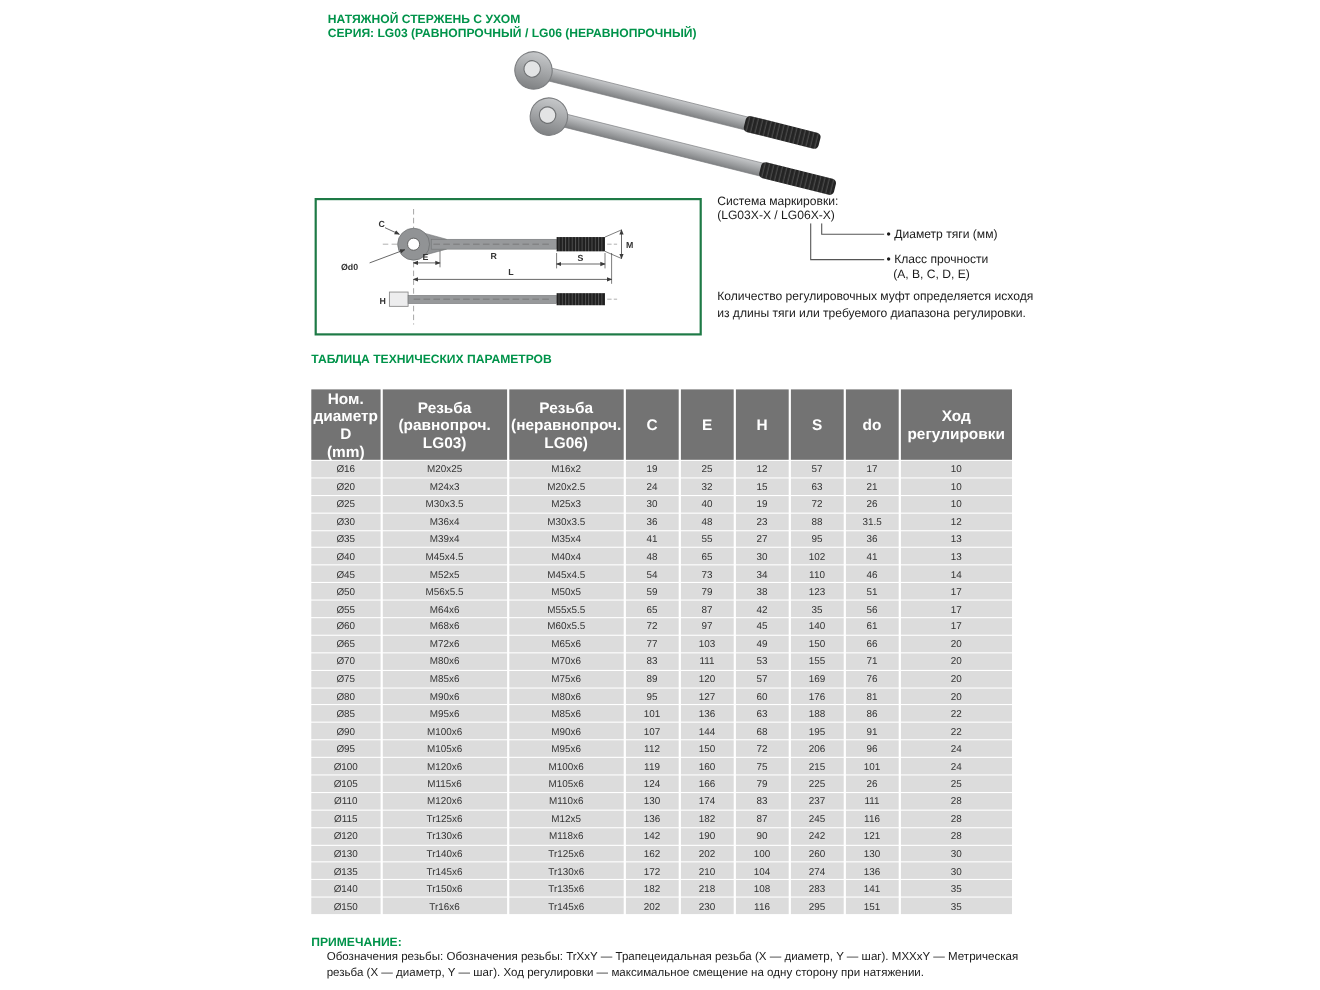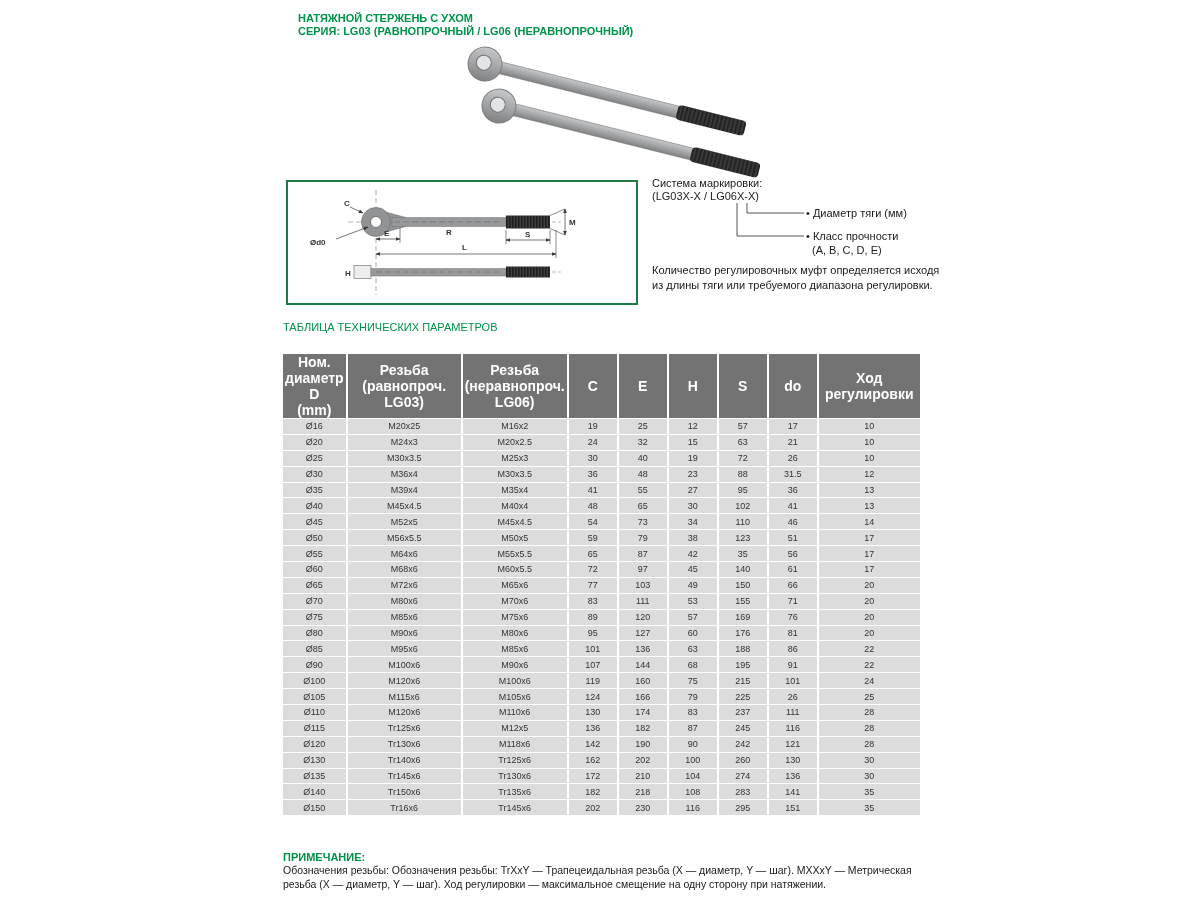--- a/index.html
+++ b/index.html
@@ -2,21 +2,21 @@
 <html><head>
 <meta charset="utf-8">
 <style>
   * { box-sizing: border-box; margin: 0; padding: 0; }
   html, body { width: 1200px; height: 900px; background: #ffffff; }
   body { font-family: "Liberation Sans", sans-serif; position: relative; color: #1b1b1b; }
   .abs { position: absolute; }
 
   
   .doc-title { left: 266px; top: 12px; font-size: 11px; font-weight: bold; color: #00934a; line-height: 13px; margin-left: 32px; }
-  .section-title { font-size: 11px; font-weight: normal; color: #00934a; }
+  .section-title { font-size: 11px; font-weight: bold; color: #00934a; }
 
   
   .photo { left: 415px; top: 46px; width: 360px; height: 132px; }
 
   
   .diagram-box { left: 286px; top: 180px; width: 352px; height: 125px; border: 2px solid #1e7a46; background: #fff; }
   .diagram-box svg { display: block; }
   .dim-label { font-size: 8px; font-weight: bold; fill: #333; }
 
   
@@ -35,21 +35,21 @@
     background: #737373; color: #ffffff; font-size: 14px; font-weight: bold;
     height: 42px; vertical-align: middle; text-align: center; white-space: pre-line; padding: 0 2px;
   }
   .params-table td {
     background: #dcdcdc; color: #333; font-size: 9px; height: 14.9px;
     text-align: center; vertical-align: middle; padding: 0 2px; overflow: hidden; white-space: nowrap;
   }
 
   
   .footnote-heading { left: 283px; top: 851px; font-size: 11px; font-weight: bold; color: #00934a; }
-  .footnote-body { left: 283px; top: 864px; width: 648px; font-size: 10.5px; line-height: 13.5px; color: #1b1b1b; }
+  .footnote-body { left: 297px; top: 864px; width: 648px; font-size: 10.5px; line-height: 13.5px; color: #1b1b1b; }
 </style>
 </head>
 <body>
 
 <div class="abs doc-title">
   <div>НАТЯЖНОЙ СТЕРЖЕНЬ С УХОМ</div>
   <div>СЕРИЯ: LG03 (РАВНОПРОЧНЫЙ / LG06 (НЕРАВНОПРОЧНЫЙ)</div>
 </div>
 
 <svg class="abs photo" viewBox="0 0 360 132">
@@ -350,20 +350,31 @@
         <td>M100x6</td>
         <td>M90x6</td>
         <td>107</td>
         <td>144</td>
         <td>68</td>
         <td>195</td>
         <td>91</td>
         <td>22</td>
       </tr>
       <tr>
+        <td>Ø95</td>
+        <td>M105x6</td>
+        <td>M95x6</td>
+        <td>112</td>
+        <td>150</td>
+        <td>72</td>
+        <td>206</td>
+        <td>96</td>
+        <td>24</td>
+      </tr>
+      <tr>
         <td>Ø100</td>
         <td>M120x6</td>
         <td>M100x6</td>
         <td>119</td>
         <td>160</td>
         <td>75</td>
         <td>215</td>
         <td>101</td>
         <td>24</td>
       </tr>

